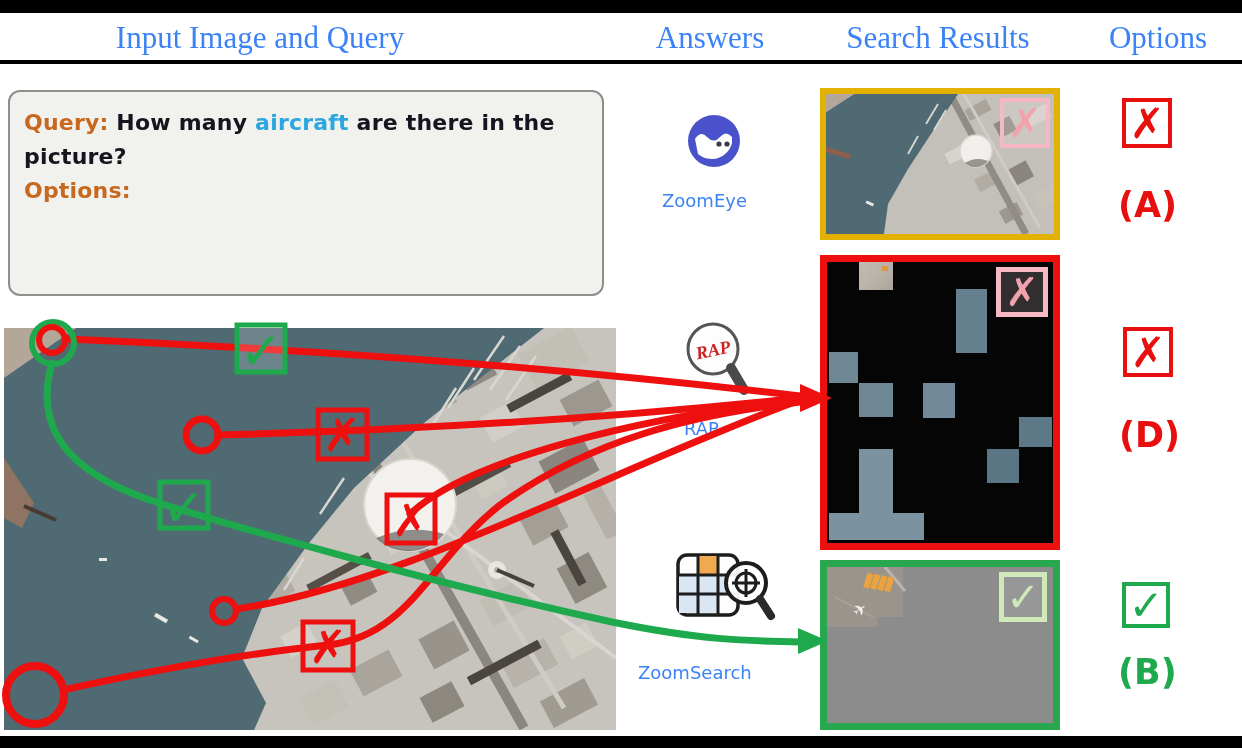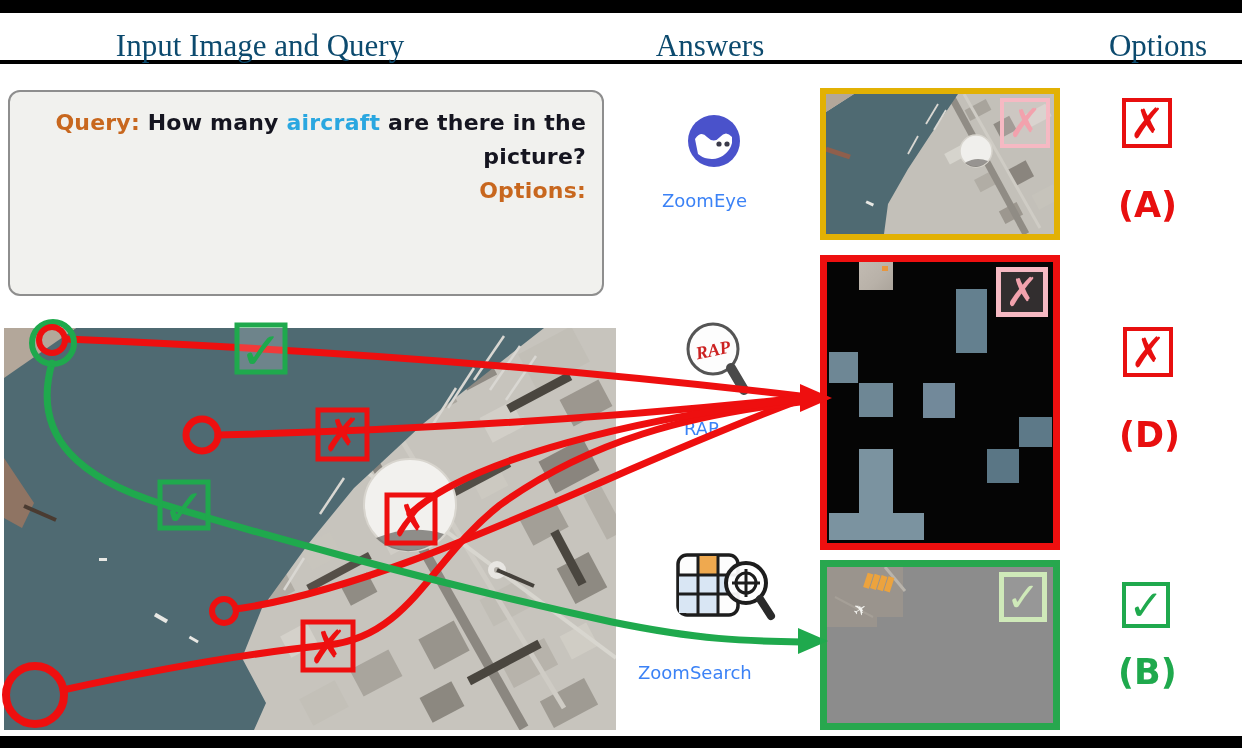--- a/index.html
+++ b/index.html
@@ -1,24 +1,24 @@
 <!DOCTYPE html>
 <html><head>
 <meta charset="utf-8">
 <style>
   html,body{margin:0;padding:0;background:#ffffff;}
   #figure{position:relative;width:1242px;height:748px;background:#ffffff;overflow:hidden;
           font-family:"DejaVu Sans",sans-serif;}
   .rule{position:absolute;left:0;width:1242px;background:#000;}
   .hdr{position:absolute;top:16px;height:44px;display:flex;align-items:center;justify-content:center;
-       font-family:"Liberation Serif",serif;font-size:31px;color:#0c4a6e;margin-top:8px;}
+       font-family:"Liberation Serif",serif;font-size:31px;color:#3b82f6;}
   
   #querybox{position:absolute;left:8px;top:90px;width:596px;height:206px;background:#f1f1ee;
             border:2px solid #8e8e8e;border-radius:12px;box-sizing:border-box;padding:14px 16px 0 14px;
-            font-size:22px;line-height:34px;color:#151520;font-weight:bold;letter-spacing:.2px;text-align:right;}
+            font-size:22px;line-height:34px;color:#151520;font-weight:bold;letter-spacing:.2px;}
   .t-orange{color:#c8671e;}
   .t-cyan{color:#2aa7e0;}
   .t-gold{color:#eeb51c;}
   .optgap{display:inline-block;width:46px;}
   
   #mainimg{position:absolute;left:4px;top:328px;width:612px;height:402px;overflow:hidden;background:#c7c4bd;}
   
   .mlabel{position:absolute;font-size:18px;font-weight:normal;color:#3b82f6;white-space:nowrap;}
   .micon{position:absolute;}
   
@@ -45,20 +45,21 @@
 <body>
 
 <div id="figure">
 
   <div class="rule" style="top:0;height:13px;"></div>
   <div class="rule" style="top:60px;height:4px;"></div>
   <div class="rule" style="top:736px;height:12px;"></div>
 
   <div class="hdr" style="left:60px;width:400px;">Input Image and Query</div>
   <div class="hdr" style="left:630px;width:160px;">Answers</div>
+  <div class="hdr" style="left:818px;width:240px;">Search Results</div>
   <div class="hdr" style="left:1078px;width:160px;">Options</div>
 
   <div id="querybox">
     <div><span class="t-orange">Query:</span><span> How many </span><span class="t-cyan">aircraft</span><span> are there in the picture?</span></div>
     <div><span class="t-orange">Options:</span></div>
   </div>
 
   <div id="mainimg">
     <svg class="pxsvg" width="612" height="402" viewBox="0 0 612 402">
       <rect x="0" y="0" width="612" height="402" fill="#c7c4bd"></rect>

